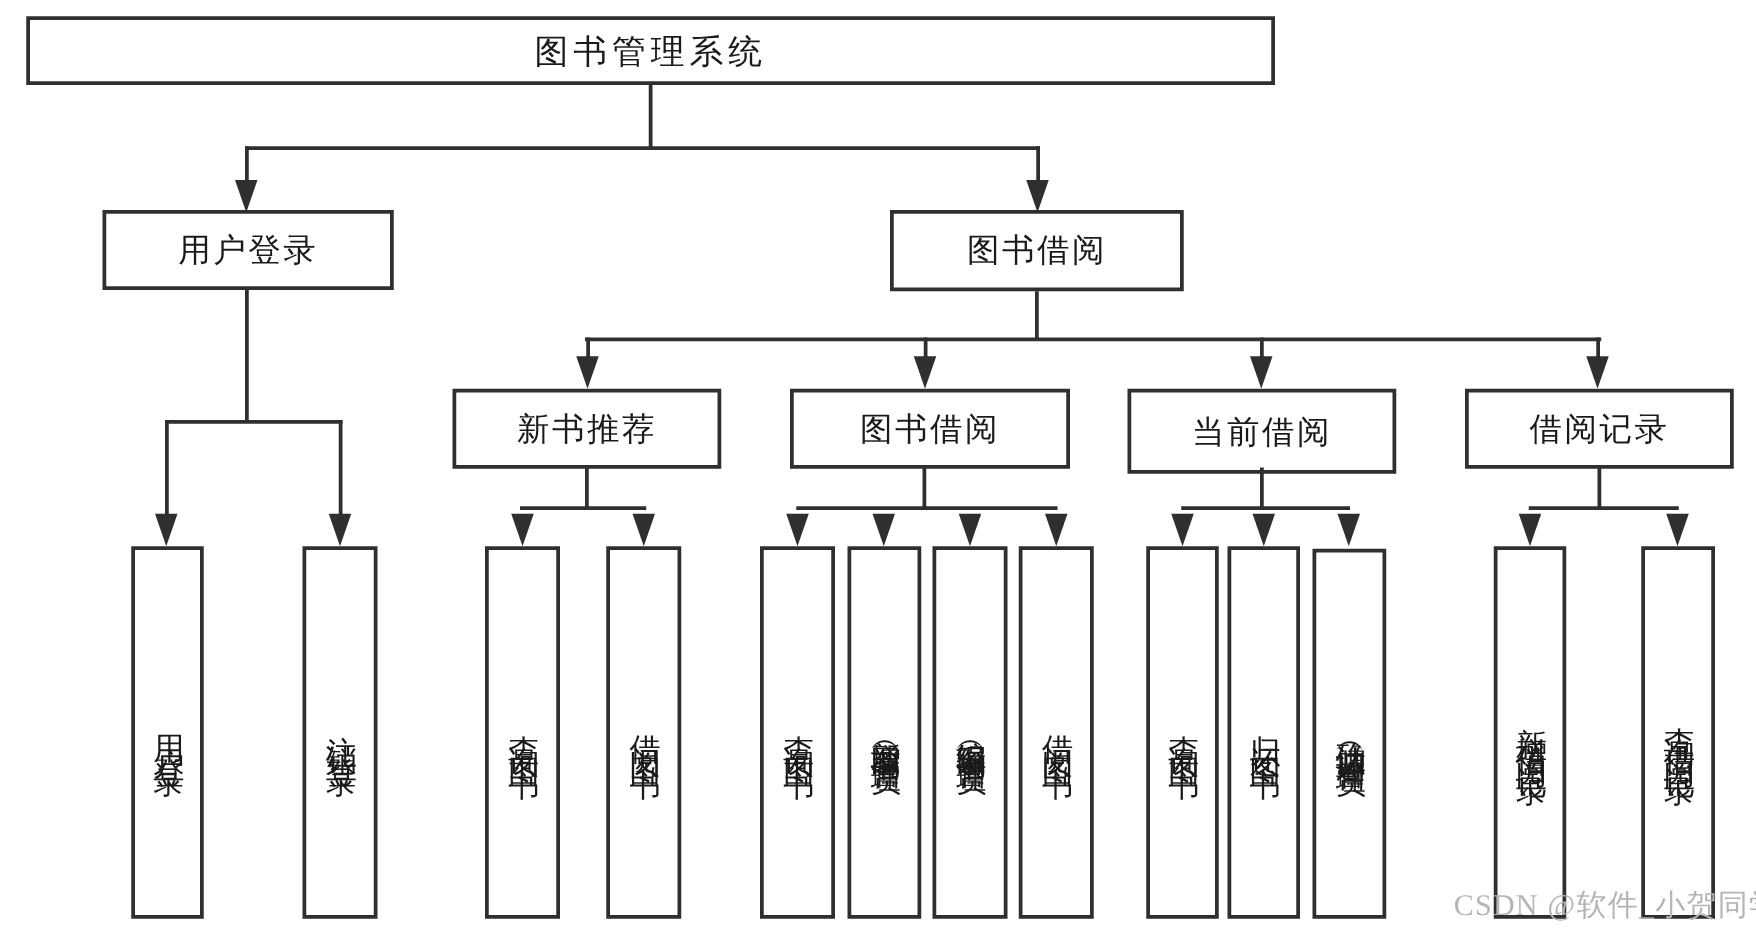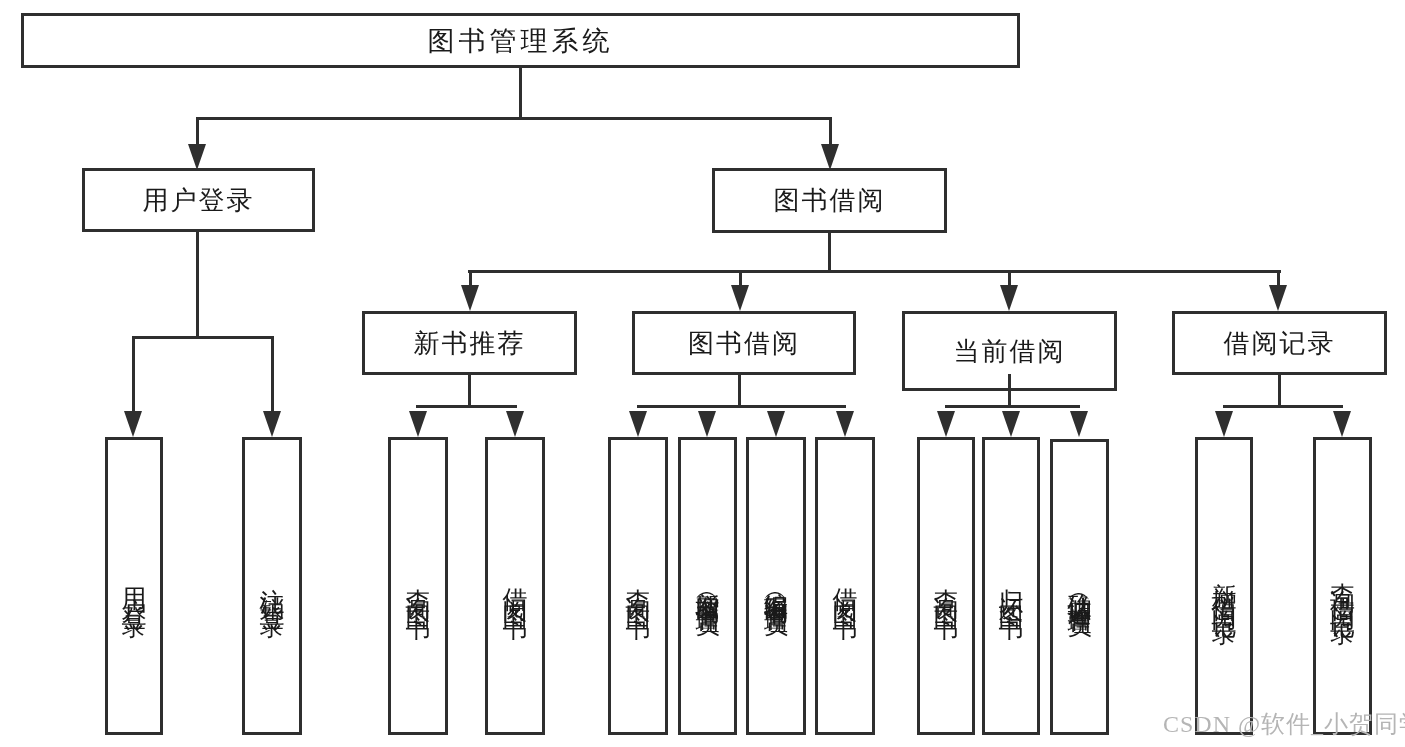--- a/index.html
+++ b/index.html
@@ -72,21 +72,21 @@
   <div class="arrow" style="left:1000px; top:285px;"></div>
   <div class="line" style="left:1277px; top:270px; width:3px; height:17px;"></div>
   <div class="arrow" style="left:1269px; top:285px;"></div>
 
   <div class="box" style="left:362px; top:311px; width:215px; height:64px;text-align:right;">
     <span class="hlabel">新书推荐</span>
   </div>
   <div class="box" style="left:632px; top:311px; width:224px; height:64px;">
     <span class="hlabel">图书借阅</span>
   </div>
-  <div class="box" style="left:902px; top:311px; width:215px; height:80px;">
+  <div class="box" style="left:902px; top:311px; width:215px; height:68px;">
     <span class="hlabel">当前借阅</span>
   </div>
   <div class="box" style="left:1172px; top:311px; width:215px; height:64px;">
     <span class="hlabel">借阅记录</span>
   </div>
 
   <div class="line" style="left:468px; top:374px; width:3px; height:34px;"></div>
   <div class="line" style="left:416px; top:405px; width:101px; height:3px;"></div>
   <div class="arrow" style="left:409px; top:411px;"></div>
   <div class="arrow" style="left:506px; top:411px;"></div>

